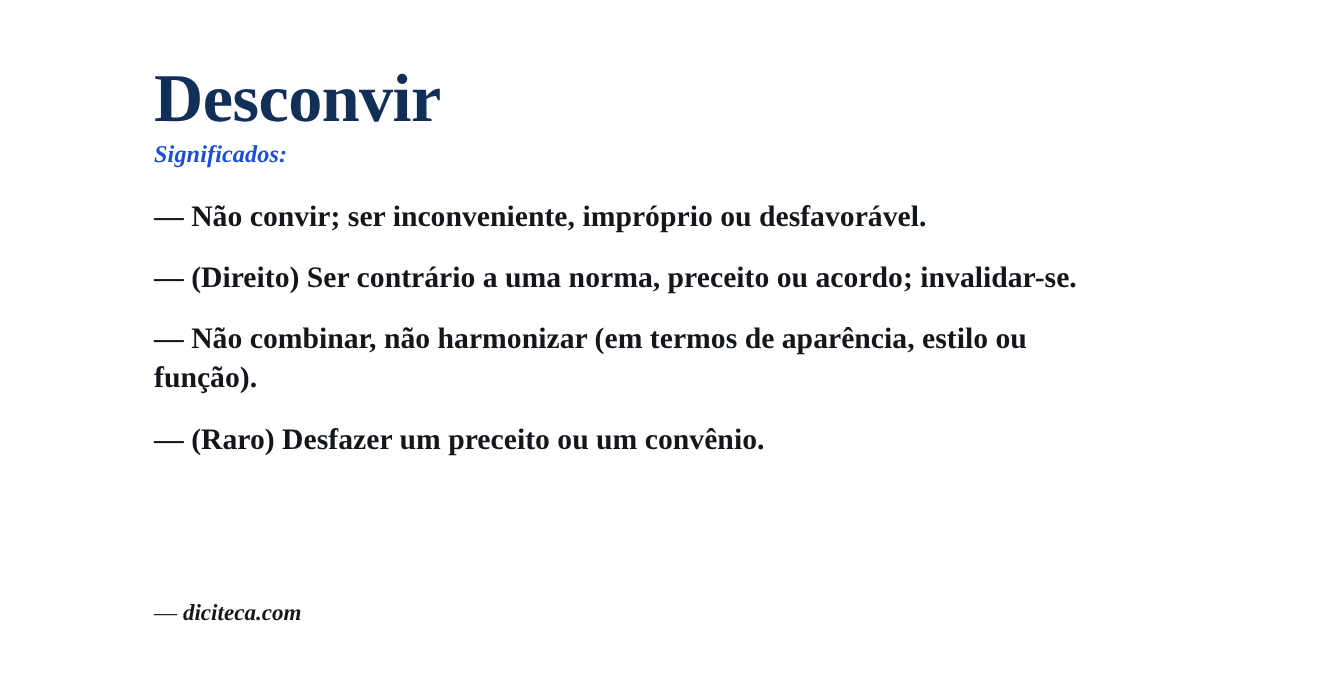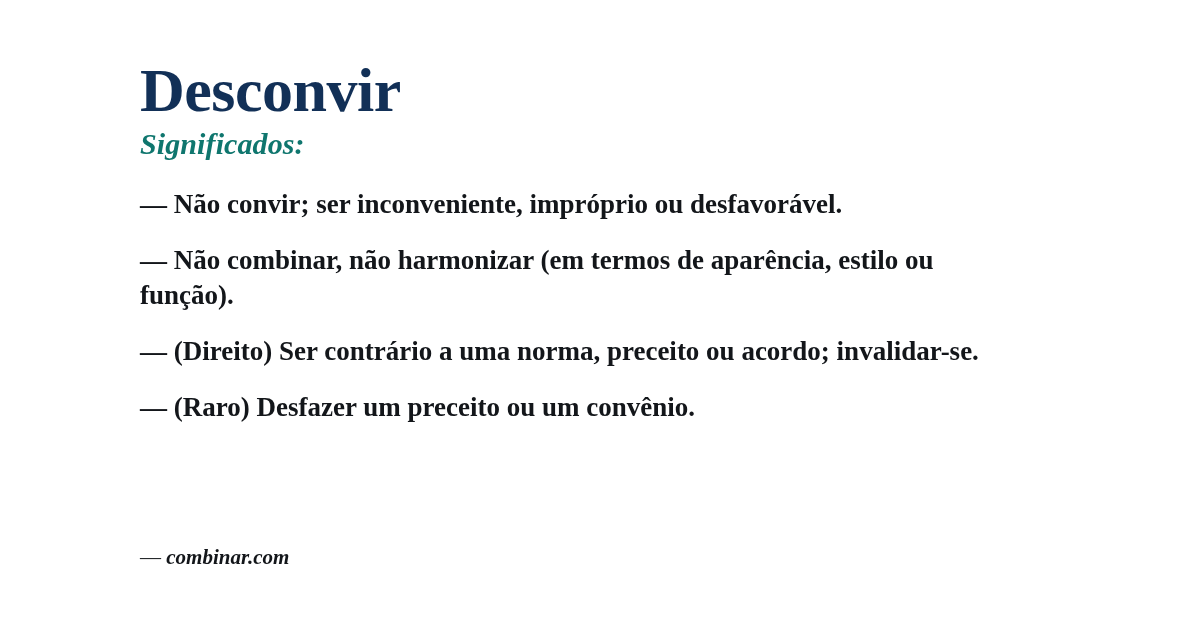--- a/index.html
+++ b/index.html
@@ -27,22 +27,22 @@
     font-size: 62px;
     line-height: 1.05;
     color: #123057;
     letter-spacing: -0.5px;
     margin: 0 0 4px 0;
   }
   .subtitle {
     font-family: "Liberation Serif", serif;
     font-style: italic;
     font-weight: bold;
-    font-size: 30px;
-    color: #0f766e;
+    font-size: 22px;
+    color: #1d4ed8;
     margin: 0 0 26px 0;
     letter-spacing: 0.1px;
   }
   .meanings {
     margin: 0;
     padding: 0;
     list-style: none;
     font-weight: bold;
   }
   .meaning-item {
@@ -81,30 +81,30 @@
 
   <div class="subtitle">Significados:</div>
 
   <ul class="meanings">
     <li class="meaning-item">
       <span class="dash">—</span>
       <span>Não convir; ser inconveniente, impróprio ou desfavorável.</span>
     </li>
     <li class="meaning-item">
       <span class="dash">—</span>
-      <span>Não combinar, não harmonizar (em termos de aparência, estilo ou função).</span>
+      <span>(Direito) Ser contrário a uma norma, preceito ou acordo; invalidar-se.</span>
     </li>
     <li class="meaning-item">
       <span class="dash">—</span>
-      <span>(Direito) Ser contrário a uma norma, preceito ou acordo; invalidar-se.</span>
+      <span>Não combinar, não harmonizar (em termos de aparência, estilo ou função).</span>
     </li>
     <li class="meaning-item">
       <span class="dash">—</span>
       <span>(Raro) Desfazer um preceito ou um convênio.</span>
     </li>
   </ul>
 
   <div class="source">
     <span class="src-dash">—</span>
-    <span class="src-name">combinar.com</span>
+    <span class="src-name">diciteca.com</span>
   </div>
 
 </div>
 
 </body></html>

